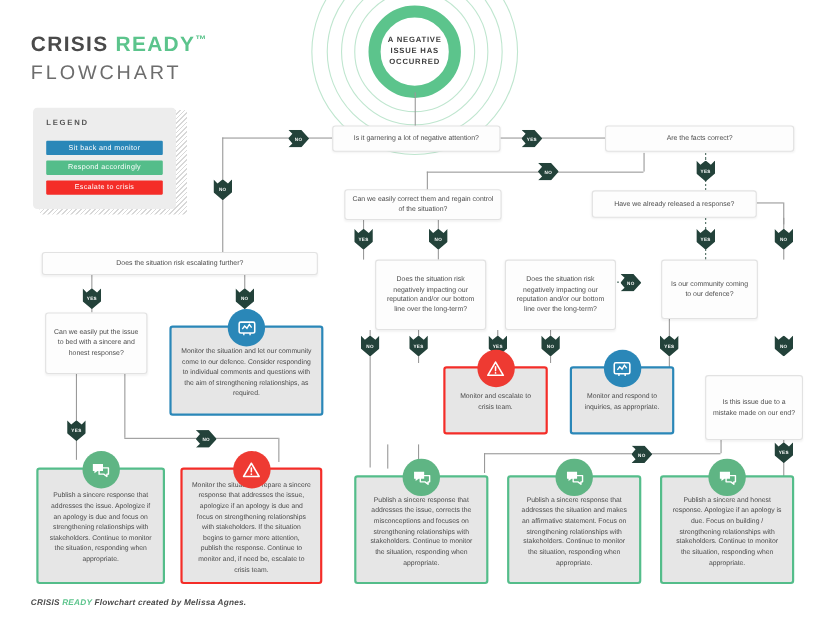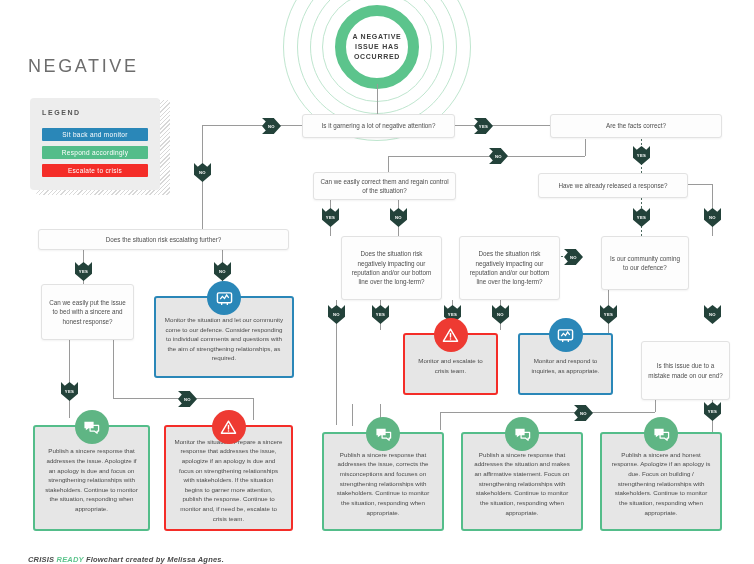--- a/index.html
+++ b/index.html
@@ -193,21 +193,21 @@
     background:repeating-linear-gradient(to bottom,#4d6b60 0 2px,transparent 2px 4px);
   }
   .dash-h{
     position:absolute;height:1px;
     background:repeating-linear-gradient(to right,#4d6b60 0 2px,transparent 2px 4px);
   }
 
   
   .footer-left{
     position:absolute;
-    left:28px; bottom:0;
+    left:28px; bottom:12px;
     font-size:7.5px;
     font-weight:bold;
     font-style:italic;
     color:#4a4a4a;
     letter-spacing:.2px;
   }
   .footer-left .ready{color:#5cc48c;}
   .footer-right{
     position:absolute;
     right:24px; bottom:12px;
@@ -216,21 +216,25 @@
     font-style:italic;
     color:#4a4a4a;
     letter-spacing:.2px;
   }
 </style>
 </head>
 <body>
 
 <div id="canvas">
 
-  <div class="subtitle">NEGATIVE</div>
+  <div class="title">
+    <span>CRISIS</span>
+    <span class="ready">READY</span><span class="tm">™</span>
+  </div>
+  <div class="subtitle">FLOWCHART</div>
 
   <div class="legend-shadow"></div>
   <div class="legend">
     <div class="legend-title">LEGEND</div>
     <div class="legend-bar lb1">Sit back and monitor</div>
     <div class="legend-bar lb2">Respond accordingly</div>
     <div class="legend-bar lb3">Escalate to crisis</div>
   </div>
 
   <div class="hub-wrap">

